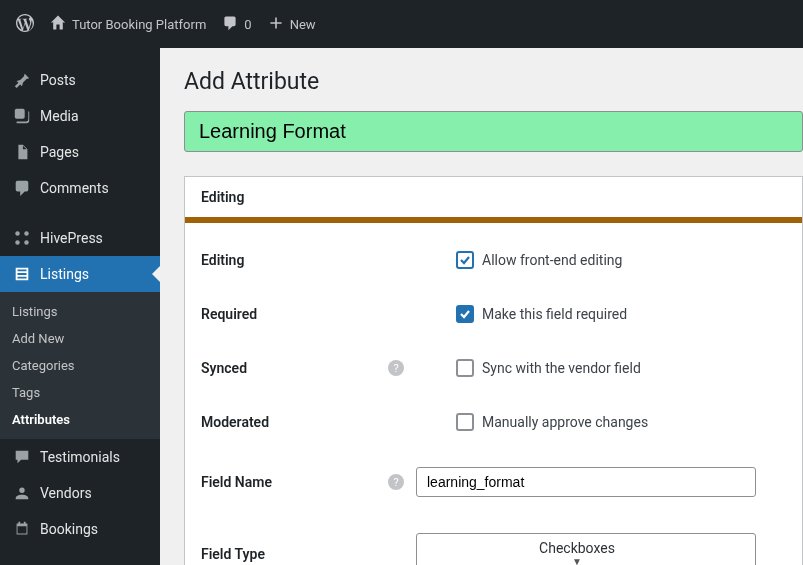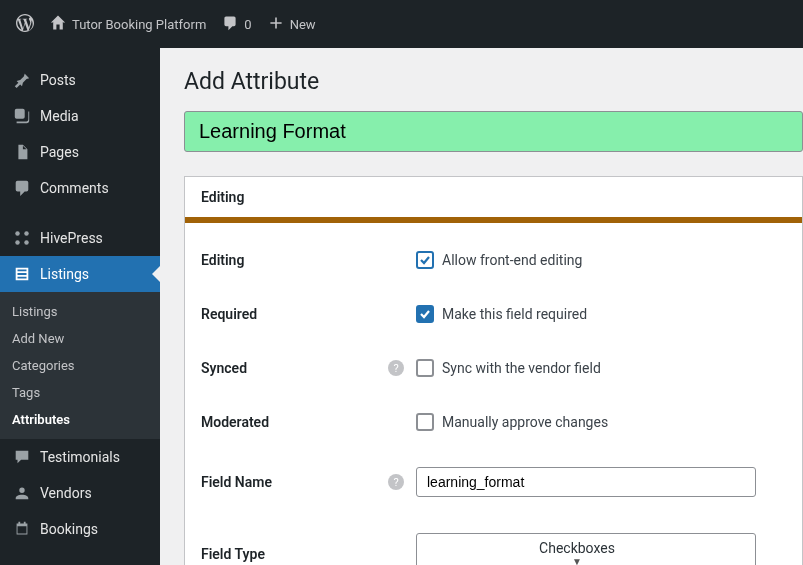--- a/index.html
+++ b/index.html
@@ -21,21 +21,21 @@
 .submenu-item.current { color: #fff; font-weight: 600; }
 .content { flex: 1; padding: 20px 0 20px 24px; background: #f0f0f1; overflow: hidden; }
 .page-title { font-size: 23px; font-weight: 400; color: #1d2327; margin-bottom: 16px; }
 .title-input { width: 100%; padding: 8px 14px; font-size: 20px; border: 1px solid #8c8f94; border-radius: 3px; background: #86efac; margin-bottom: 24px; }
 .panel { background: #fff; border: 1px solid #c3c4c7; }
 .panel-header { border-bottom: 6px solid #a16207; padding: 12px 16px; font-size: 14px; font-weight: 600; color: #1d2327; }
 .panel-body { padding: 10px 16px 20px; }
 .form-row { display: flex; align-items: center; padding: 18px 0; }
 .form-label { width: 215px; font-size: 14px; font-weight: 600; color: #1d2327; display: flex; align-items: center; }
 .help-icon { width: 16px; height: 16px; border-radius: 50%; background: #c3c4c7; color: #fff; font-size: 11px; display: inline-flex; align-items: center; justify-content: center; margin-left: auto; margin-right: 12px; font-weight: normal; }
-.checkbox-wrap { display: flex; align-items: center; }
+.checkbox-wrap { display: flex; align-items: center; margin-left: 40px; }
 .cb { width: 18px; height: 18px; border: 2px solid #8c8f94; border-radius: 3px; margin-right: 8px; display: inline-flex; align-items: center; justify-content: center; background: #fff; cursor: pointer; }
 .cb.checked { border-color: #2271b1; }
 .cb.checked.primary { background: #2271b1; }
 .cb svg { display: none; }
 .cb.checked svg { display: block; }
 .cb.checked.outline svg path { stroke: #2271b1; }
 .cb.checked.primary svg path { stroke: #fff; }
 .cb-label { font-size: 14px; color: #3c434a; }
 .text-input { width: 340px; padding: 6px 10px; border: 1px solid #8c8f94; border-radius: 3px; font-size: 14px; }
 .select { width: 340px; padding: 6px 28px 6px 10px; border: 1px solid #8c8f94; border-radius: 3px; font-size: 14px; background: #fff; position: relative; display: flex; align-items: center; justify-content: space-between; color: #2c3338; cursor: pointer; flex-direction: column; }

